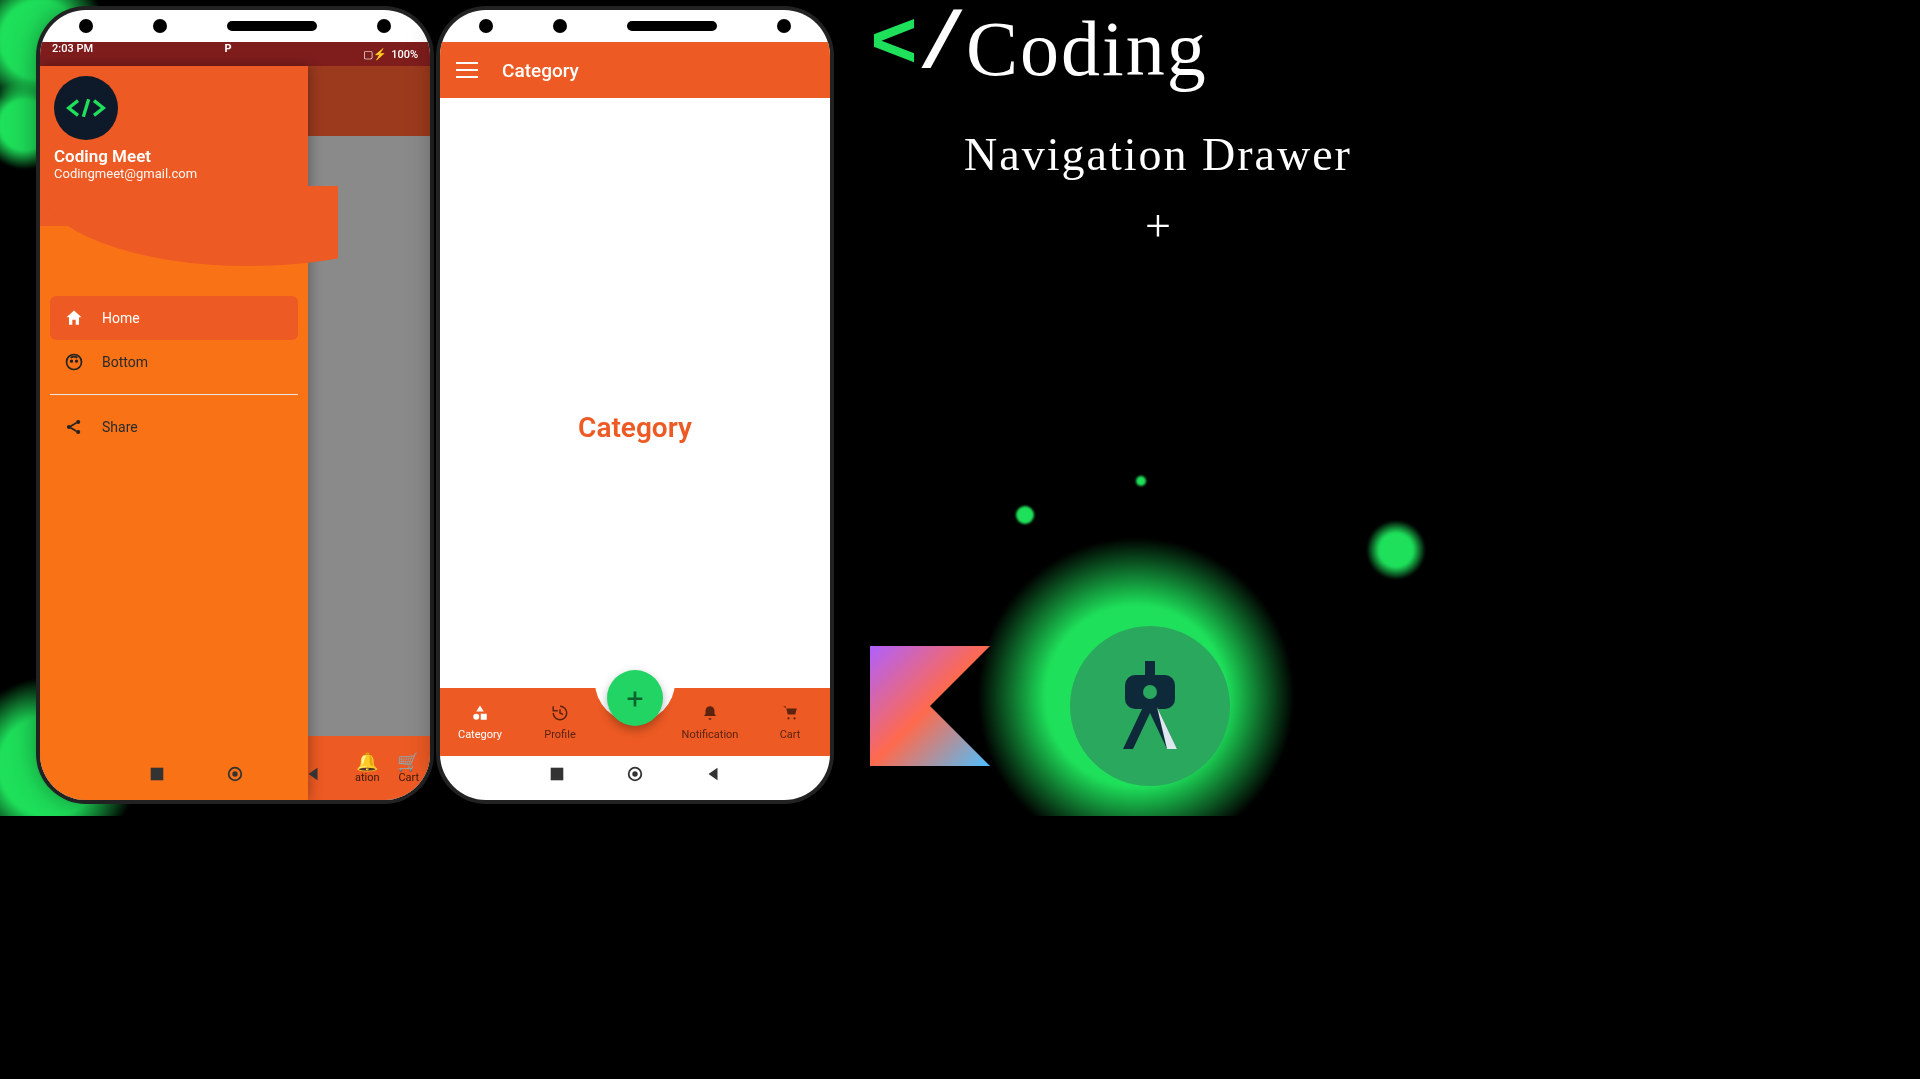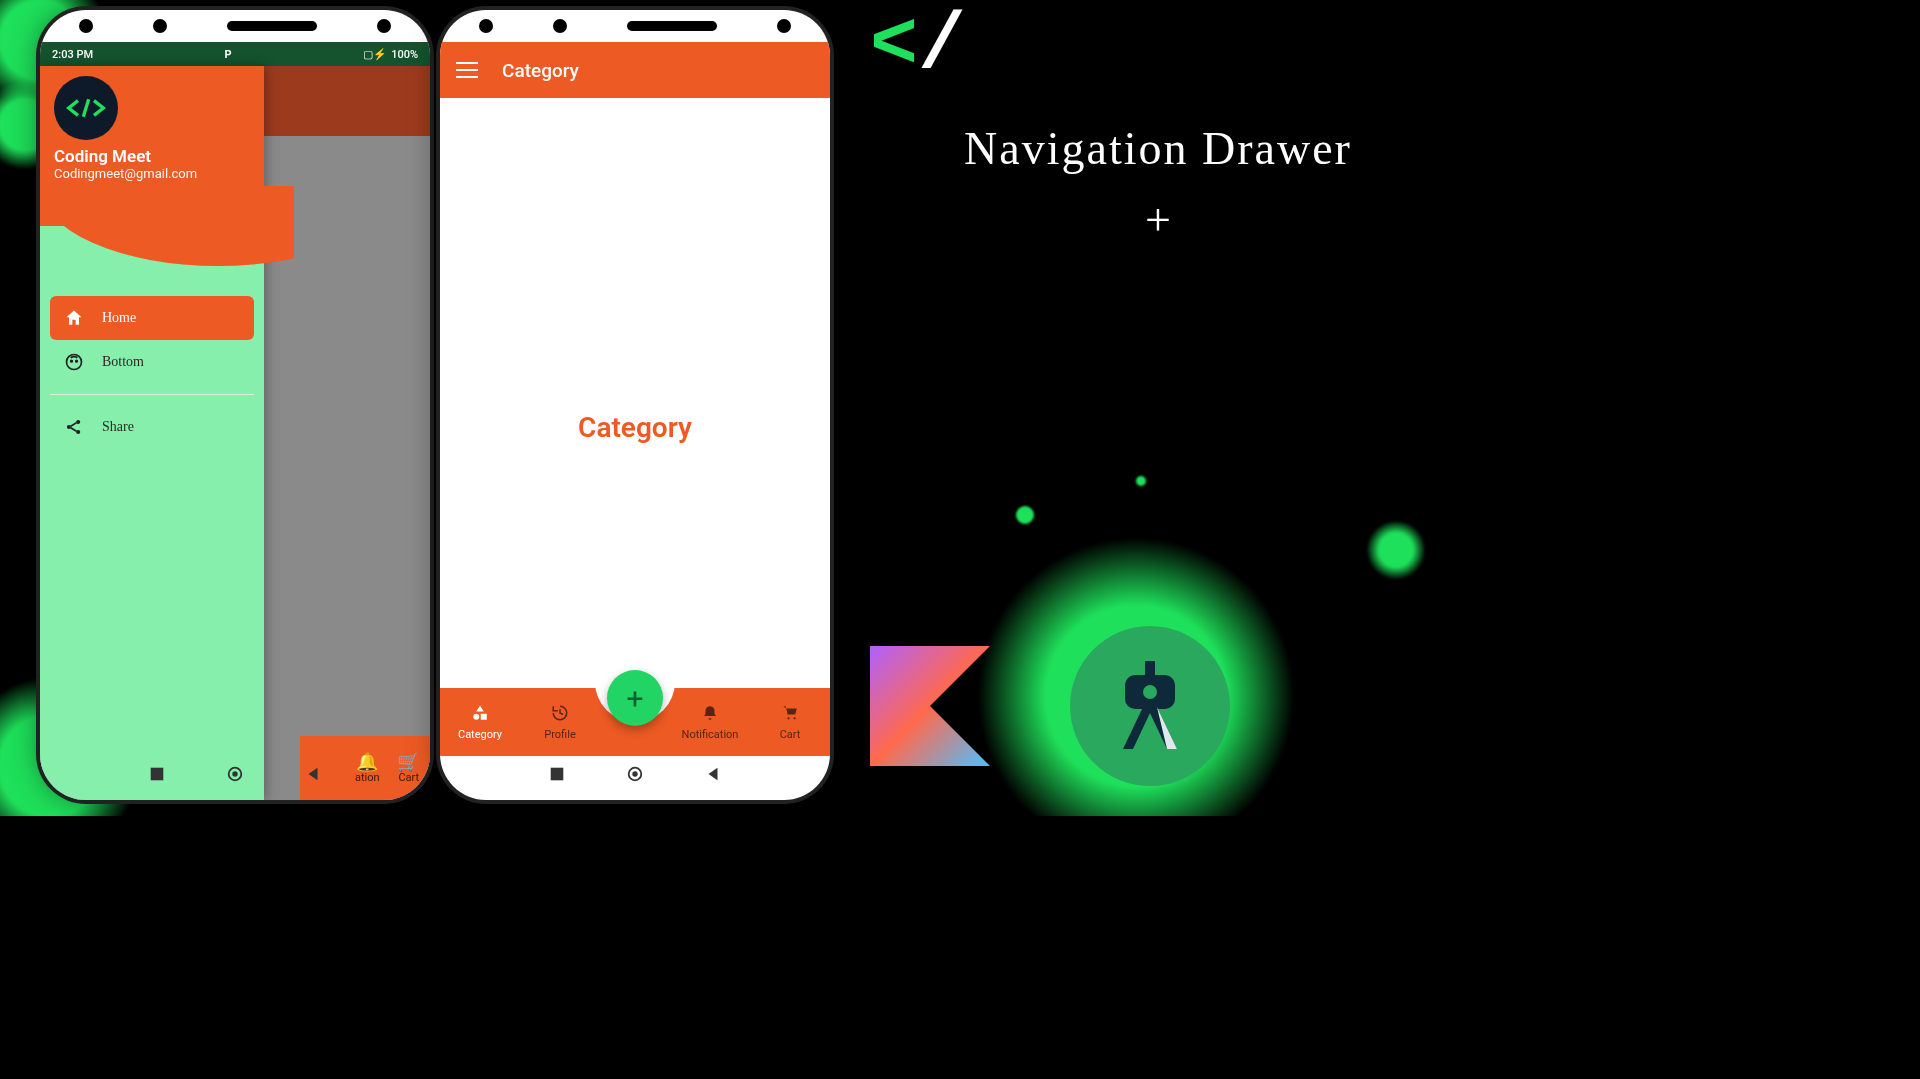--- a/index.html
+++ b/index.html
@@ -32,45 +32,44 @@
 }
 .phone1 { top: 10px; left: 40px; }
 .phone2 { top: 10px; left: 440px; }
 .notch-row { height: 32px; display: flex; align-items: center; justify-content: center; gap: 60px; }
 .notch-row .cam { width: 14px; height: 14px; background: #000; border-radius: 50%; }
 .notch-row .speaker { width: 90px; height: 10px; background: #000; border-radius: 5px; }
 
 
 .statusbar {
   height: 24px;
-  background: #14532d;
+  background: #7f1d1d;
   color: #fff;
   display: flex;
-  align-items: center;
   justify-content: space-between;
   padding: 0 12px;
   font-size: 11px;
   font-weight: 500;
 }
 .statusbar .right { display: flex; align-items: center; gap: 4px; }
 .p1-body { position: relative; height: calc(100% - 56px); }
 .p1-scrim { position: absolute; inset: 0; background: #8a8a8a; }
 .p1-actionbar-bg { position: absolute; top: 0; left: 0; right: 0; height: 70px; background: #9c3a1e; }
 .p1-bottom-peek {
   position: absolute; bottom: 0; right: 0; width: 130px; height: 64px;
   background: #ed5a23; display: flex; justify-content: flex-end; align-items: center;
   padding-right: 10px; gap: 18px;
 }
 .peek-item { color: #3a1a0a; font-size: 11px; text-align: center; }
 .peek-item .ico { display: block; font-size: 18px; line-height: 18px; }
 
 
 .drawer {
-  position: absolute; top: 0; left: 0; width: 224px; height: 100%;
-  background: #86efac; box-shadow: 2px 0 12px rgba(0,0,0,0.3);
+  position: absolute; top: 0; left: 0; width: 268px; height: 100%;
+  background: #f97316; box-shadow: 2px 0 12px rgba(0,0,0,0.3);
 }
 .drawer-head {
   height: 160px;
   background: #ed5a23;
   position: relative;
   padding: 10px 14px;
   color: #fff;
 }
 .drawer-head::after {
   content: "";
@@ -81,21 +80,21 @@
   clip-path: ellipse(70% 100% at 70% 0%);
 }
 .avatar {
   width: 64px; height: 64px; border-radius: 50%;
   background: #0e1a2a; display: flex; align-items: center; justify-content: center;
   margin-bottom: 6px; position: relative; z-index: 2;
 }
 .avatar svg { width: 40px; height: 24px; }
 .drawer-name { font-size: 17px; font-weight: 600; position: relative; z-index: 2; }
 .drawer-email { font-size: 13px; opacity: 0.95; position: relative; z-index: 2; }
-.drawer-list { padding: 70px 10px 10px; font-family: Liberation Serif, serif; }
+.drawer-list { padding: 70px 10px 10px; }
 .d-item {
   display: flex; align-items: center; gap: 18px;
   padding: 12px 14px; border-radius: 6px;
   font-size: 14px; color: #2a2a2a; cursor: pointer;
 }
 .d-item.active { background: #ed5a23; color: #fff; }
 .d-item .ico { width: 20px; height: 20px; display: inline-flex; align-items: center; justify-content: center; }
 .d-divider { height: 1px; background: #e6e6e6; margin: 10px 0; }
 
 
@@ -339,20 +338,21 @@
     <svg class="an-btn" viewBox="0 0 20 20">
         <path d="M15 3 L5 10 L15 17 Z" fill="#333"></path>
       </svg>
   </div>
 </div>
 
 <div class="brand">
   <div class="logo-row">
     <span class="logo-mark"><span class="lm-lt">&lt;</span><span class="lm-slash">/</span></span>
     <span class="logo-text">
+      <span>Coding</span>
     </span>
   </div>
   <div class="headline">
     <div class="line1">Navigation Drawer</div>
     <div class="plus">+</div>
   </div>
 </div>
 
 <div class="tech-logos">
   <svg class="kotlin-logo" viewBox="0 0 120 120">

